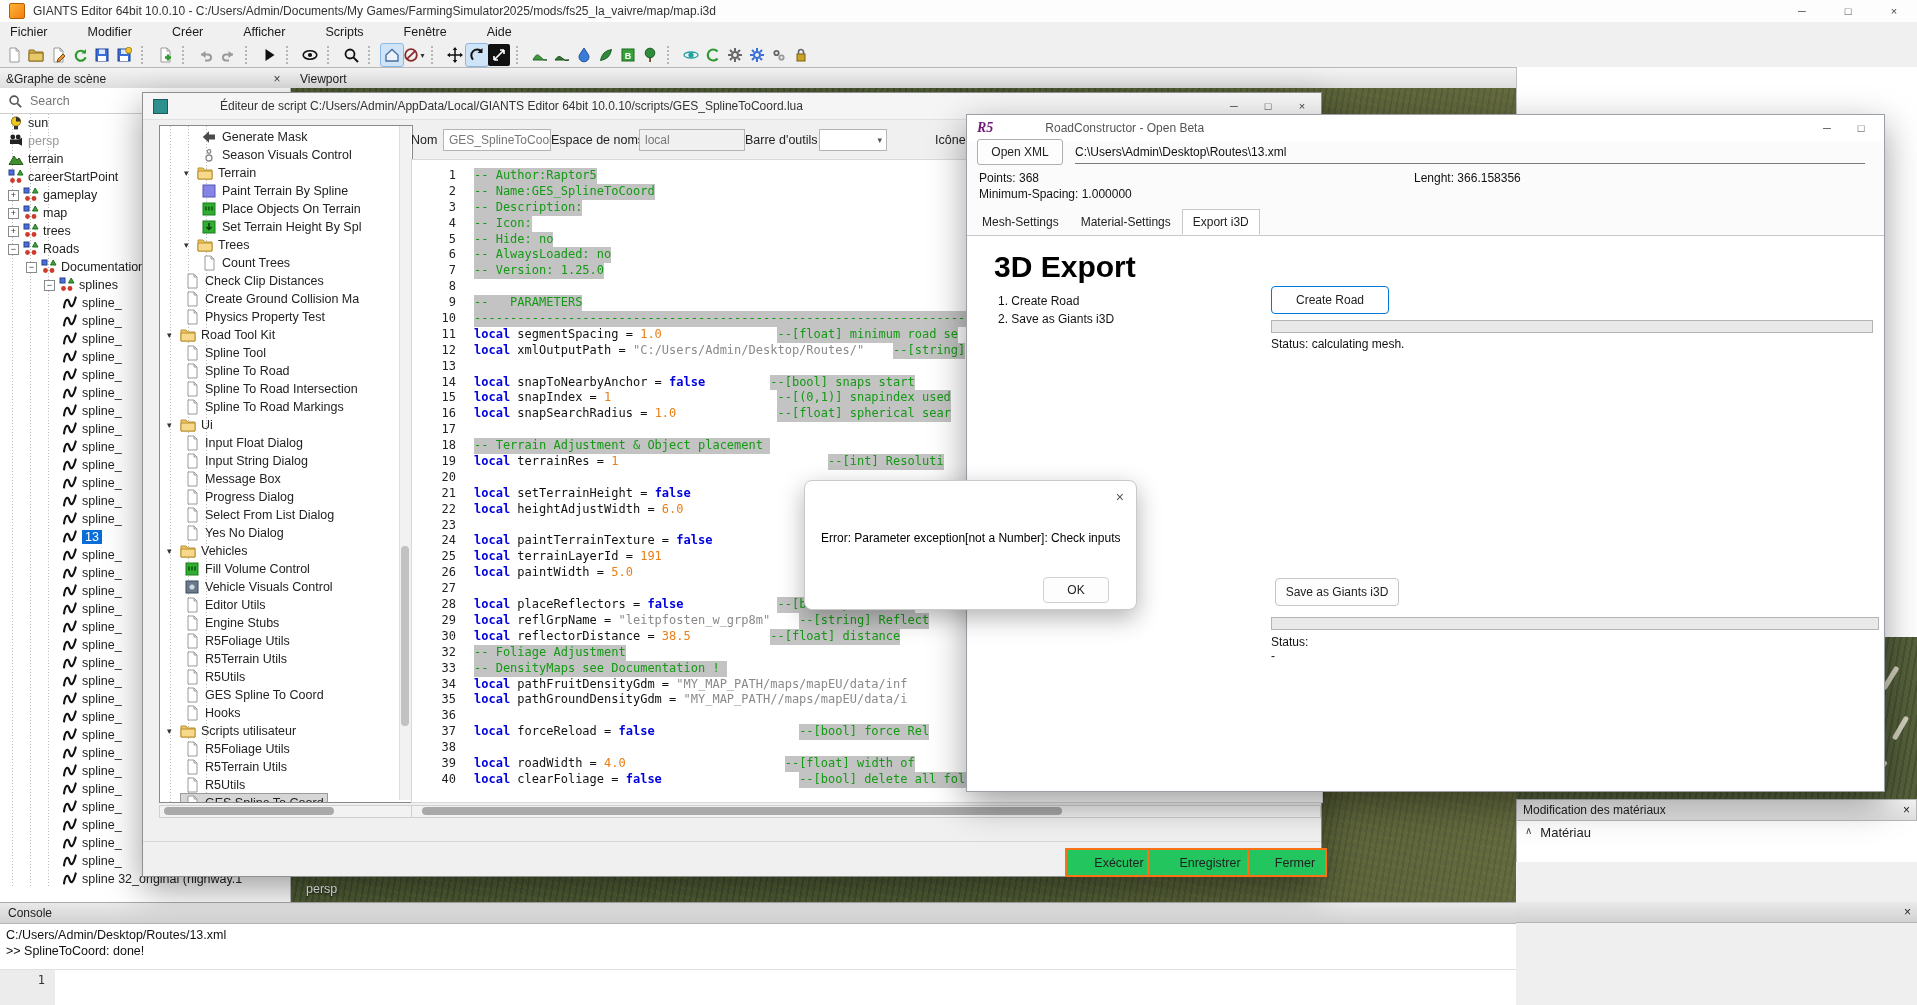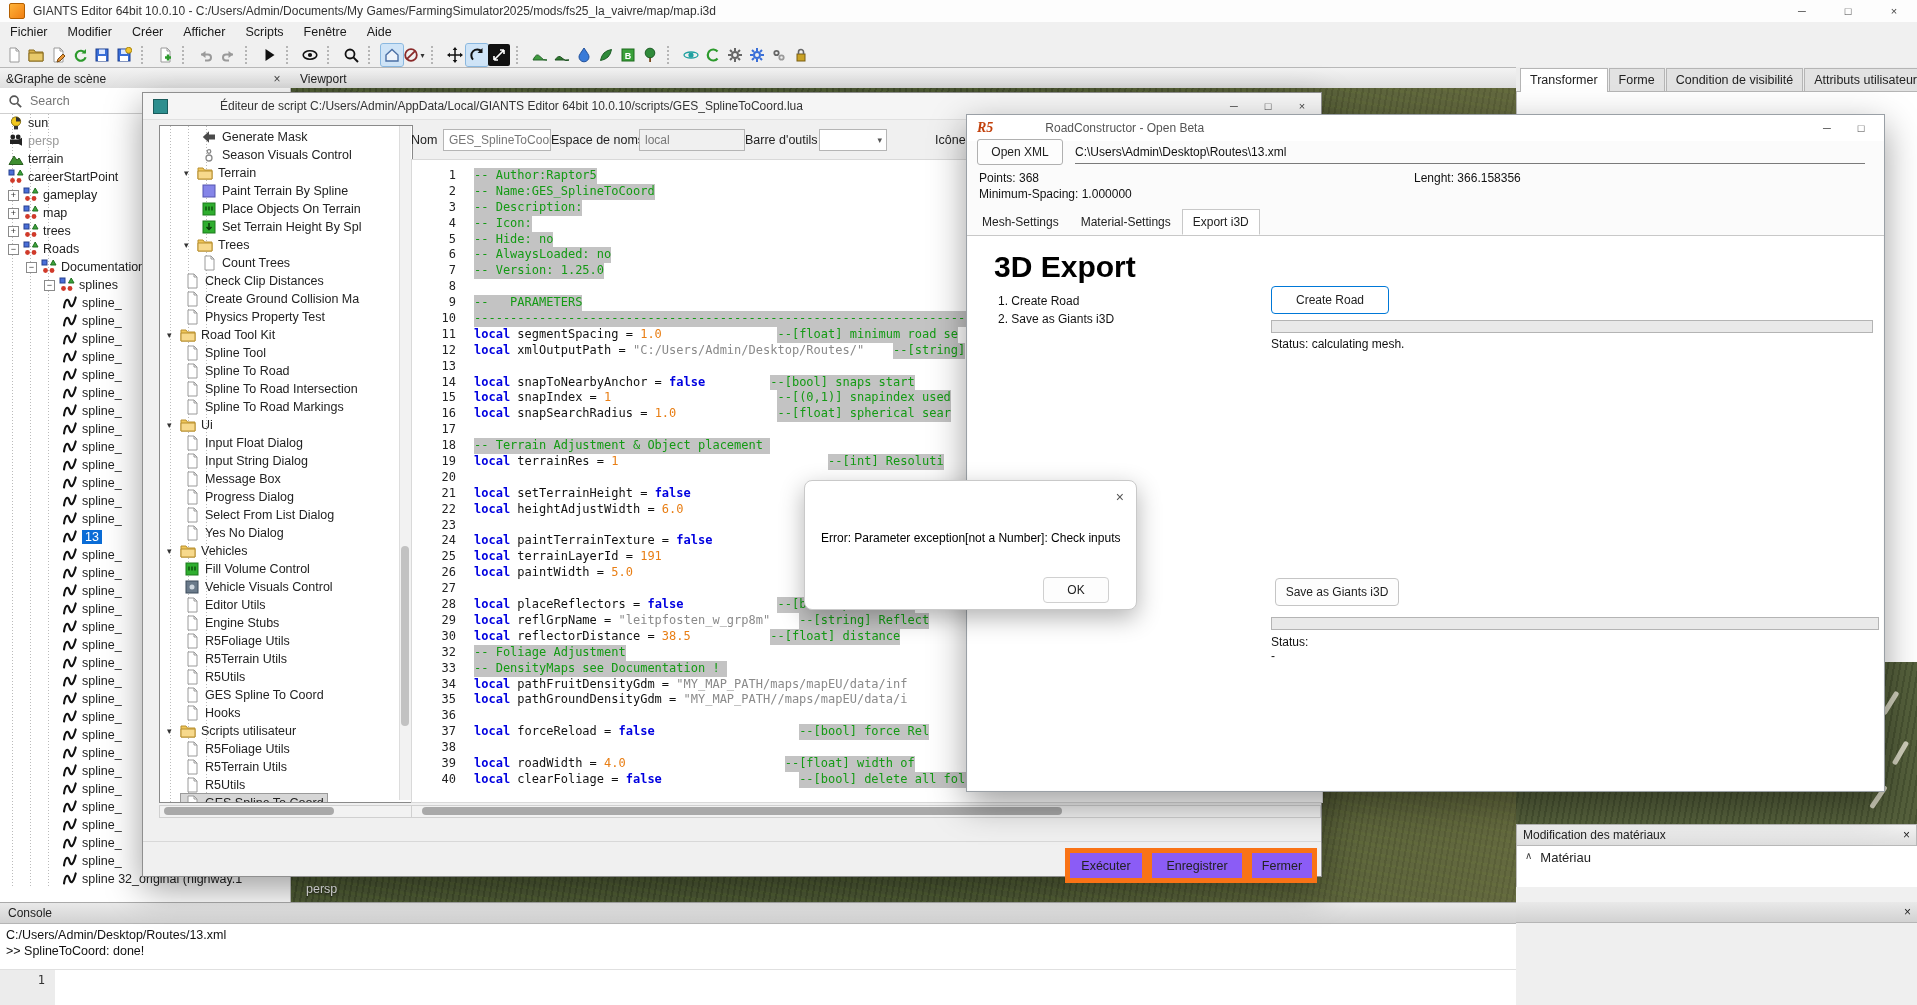--- a/index.html
+++ b/index.html
@@ -6,21 +6,21 @@
   #app{position:relative;width:1917px;height:1005px;overflow:hidden;background:#f0f0f0;
        font-family:"Liberation Sans",sans-serif;font-size:12px;color:#222;}
   .abs{position:absolute;}
   .nosel{user-select:none;}
 
   
   #titlebar{left:0;top:0;width:1917px;height:22px;background:#fdfdfd;border-bottom:1px solid #e3e3e3;display:flex;align-items:center;}
   #app-icon{width:14px;height:14px;margin:0 8px 0 9px;background:linear-gradient(135deg,#ffb338,#f07f13);border:1px solid #b35f00;border-radius:2px;}
   #title-text{font-size:12px;color:#333;}
   .wctl{width:46px;height:22px;display:flex;align-items:center;justify-content:center;color:#444;font-size:11px;}
-  #menubar{left:0;top:22px;width:1917px;height:21px;background:#f0f0f0;display:flex;align-items:center;border-bottom:1px solid #e6e6e6;}
+  #menubar{left:0;top:22px;width:1917px;height:21px;background:#f0f0f0;display:flex;align-items:center;border-bottom:1px solid #e6e6e6;gap:20px;}
   .menu-item{padding:0 10px;line-height:21px;font-size:12.5px;color:#1a1a1a;}
   #toolbar{left:0;top:43px;width:1917px;height:24px;background:#f0f0f0;display:flex;align-items:center;border-bottom:1px solid #dcdcdc;}
   .tb-group{display:flex;align-items:center;padding:0 3px;}
   .tb-sep{width:5px;height:18px;border-left:2px dotted #b5b5b5;margin:0 3px;}
   .tbi{width:22px;height:22px;display:flex;align-items:center;justify-content:center;border-radius:2px;}
   .tbi svg{display:block;}
   .tbi.hl{background:#cfe4f7;outline:1px solid #8ab8e0;}
   .tbi.dark{background:#111;}
   .tbi .caret{font-size:8px;color:#333;margin-left:1px;}
 
@@ -102,25 +102,25 @@
   .ed-combo{height:20px;border:1px solid #b5b5b5;background:#fff;display:flex;align-items:center;justify-content:flex-end;padding:0 4px;color:#555;font-size:9px;}
   #code-panel{left:268px;top:66px;width:910px;height:642px;background:#fff;border:1px solid #d9d9d9;overflow:hidden;font-family:"DejaVu Sans Mono",monospace;font-size:12px;}
   .code-line{display:flex;height:15.9px;line-height:15.9px;white-space:pre;}
   .code-line .ln{width:44px;text-align:right;padding-right:18px;color:#222;flex:none;}
   .tk-k{color:#0000e0;font-weight:bold;}
   .tk-n{color:#e87e14;}
   .tk-s{color:#8a8a8a;}
   .tk-ch{color:#149a14;background:#c3c3c3;}
   .tk-p{color:#111;}
   #ed-btnbar{left:0px;top:748px;width:1178px;height:34px;background:#f0f0f0;border-top:1px solid #d8d8d8;}
-  .btn{position:absolute;height:25px;background:#8b5cf6;border:5px solid #f97316;font-size:12.5px;font-family:inherit;display:flex;align-items:center;justify-content:center;}
+  .btn{position:absolute;height:25px;background:#22c55e;border:2px solid #f97316;font-size:12.5px;font-family:inherit;display:flex;align-items:center;justify-content:center;padding-left:16px;}
 
   
   #rc-win{left:966px;top:114px;width:917px;height:676px;z-index:20;background:#fbfbfb;border:1px solid #9aa0a6;}
-  #rc-logo{margin-left:10px;font-family:"Liberation Serif",serif;font-weight:bold;font-style:italic;font-size:14px;color:#c2410c;}
+  #rc-logo{margin-left:10px;font-family:"Liberation Serif",serif;font-weight:bold;font-style:italic;font-size:14px;color:#701a75;}
   #rc-openxml{left:10px;top:24px;width:84px;height:24px;background:#fdfdfd;border:1px solid #b0b0b0;border-radius:3px;font-size:12px;display:flex;align-items:center;justify-content:center;}
   #rc-path{left:108px;top:30px;font-size:12px;color:#111;}
   #rc-underline{left:108px;top:48px;width:790px;height:1px;background:#7a7a7a;}
   .rc-meta{font-size:12px;color:#111;}
   #rc-tabs{left:4px;top:94px;display:flex;align-items:flex-end;}
   .rc-tab{padding:5px 10px;font-size:12px;border:1px solid transparent;white-space:nowrap;}
   .rc-tab.active{background:#fff;border-color:#c8c8c8;border-bottom-color:#fff;position:relative;z-index:2;}
   #rc-tabline{left:0;top:120px;width:917px;height:1px;background:#c8c8c8;}
   #rc-content{left:1px;top:121px;width:915px;height:554px;background:#fff;}
   #rc-heading{left:26px;top:14px;font-size:30px;font-weight:bold;color:#000;}
@@ -761,26 +761,20 @@
             <svg width="16" height="16" viewBox="0 0 16 16">
               <path d="M2 12.5C3.3 3 6.2 3.2 7.5 8.2s3.6 4 6.2-5.8" fill="none" stroke="#111" stroke-width="2.1" stroke-linecap="round"></path>
             </svg>
           </span>
           <span class="lbl">spline 32_original (highway.1</span>
         </div>
       </div>
   </div>
 
   <div id="attr-col" class="abs">
-    <div id="attr-tabs">
-        <div class="atab active">Transformer</div>
-        <div class="atab">Forme</div>
-        <div class="atab">Condition de visibilité</div>
-        <div class="atab">Attributs utilisateur</div>
-      </div>
     <div id="attr-body"></div>
     <div id="attr-grass">
       <div class="roadmark" style="left:372px;top:28px;transform:rotate(32deg);"></div>
       <div class="roadmark" style="left:382px;top:78px;transform:rotate(30deg);"></div>
       <div class="roadmark" style="left:360px;top:122px;transform:rotate(34deg);"></div>
     </div>
     <div id="materials-head">
       <span>Modification des matériaux</span>
       <span class="x">×</span>
     </div>

